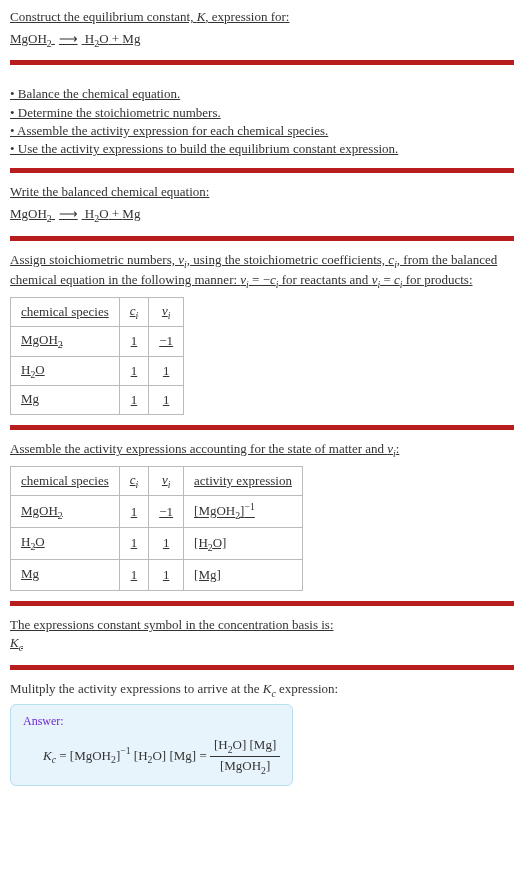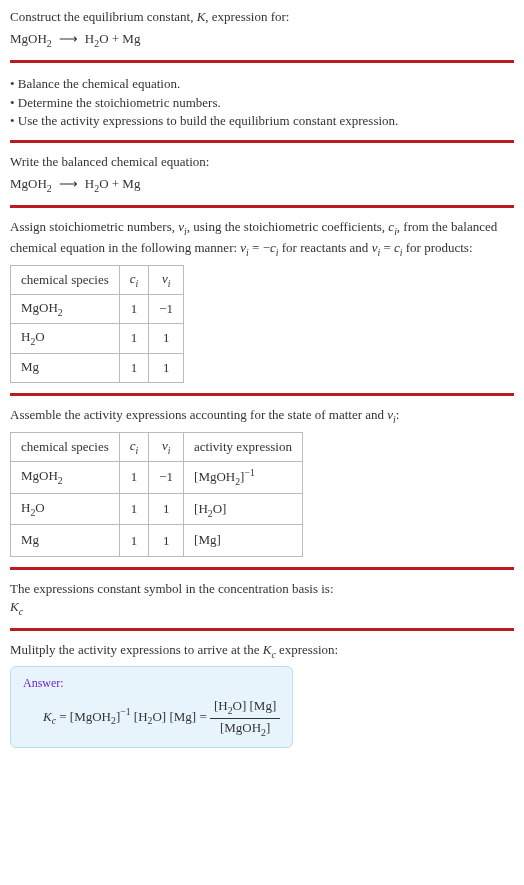--- a/index.html
+++ b/index.html
@@ -10,23 +10,24 @@
     body {
       font-family: Georgia, 'Times New Roman', serif;
       font-size: 13px;
       color: #333;
       background: #fff;
       width: 524px;
       padding: 8px 10px;
       line-height: 1.4;
     }
     .section {
-      border-bottom: 3px solid #b91c1c;
+      border-bottom: 5px solid #b91c1c;
       padding-bottom: 10px;
       margin-bottom: 10px;
+      text-decoration: underline;
     }
     .section:last-child {
       border-bottom: none;
     }
     .heading {
       margin-bottom: 4px;
     }
     .equation {
       margin-top: 2px;
     }
@@ -38,21 +39,21 @@
       font-size: 0.75em;
       vertical-align: super;
     }
     .italic {
       font-style: italic;
     }
     .arrow {
       padding: 0 4px;
     }
     .plan-list {
-      margin-top: 12px;
+      margin-top: 20px;
     }
     .plan-item {
       margin: 0;
     }
     table {
       border-collapse: collapse;
       margin-top: 6px;
     }
     td, th {
       border: 1px solid #bbb;
@@ -108,20 +109,21 @@
     <span>MgOH</span><span class="sub">2</span>
     <span class="arrow">⟶</span>
     <span>H</span><span class="sub">2</span><span>O</span><span> + </span><span>Mg</span>
   </div>
 </div>
 
 <div class="section">
   <div class="plan-list">
     <div class="plan-item">• Balance the chemical equation.</div>
     <div class="plan-item">• Determine the stoichiometric numbers.</div>
+    <div class="plan-item">• Assemble the activity expression for each chemical species.</div>
     <div class="plan-item">• Use the activity expressions to build the equilibrium constant expression.</div>
   </div>
 </div>
 
 <div class="section">
   <div class="heading">Write the balanced chemical equation:</div>
   <div class="equation">
     <span>MgOH</span><span class="sub">2</span>
     <span class="arrow">⟶</span>
     <span>H</span><span class="sub">2</span><span>O</span><span> + </span><span>Mg</span>

